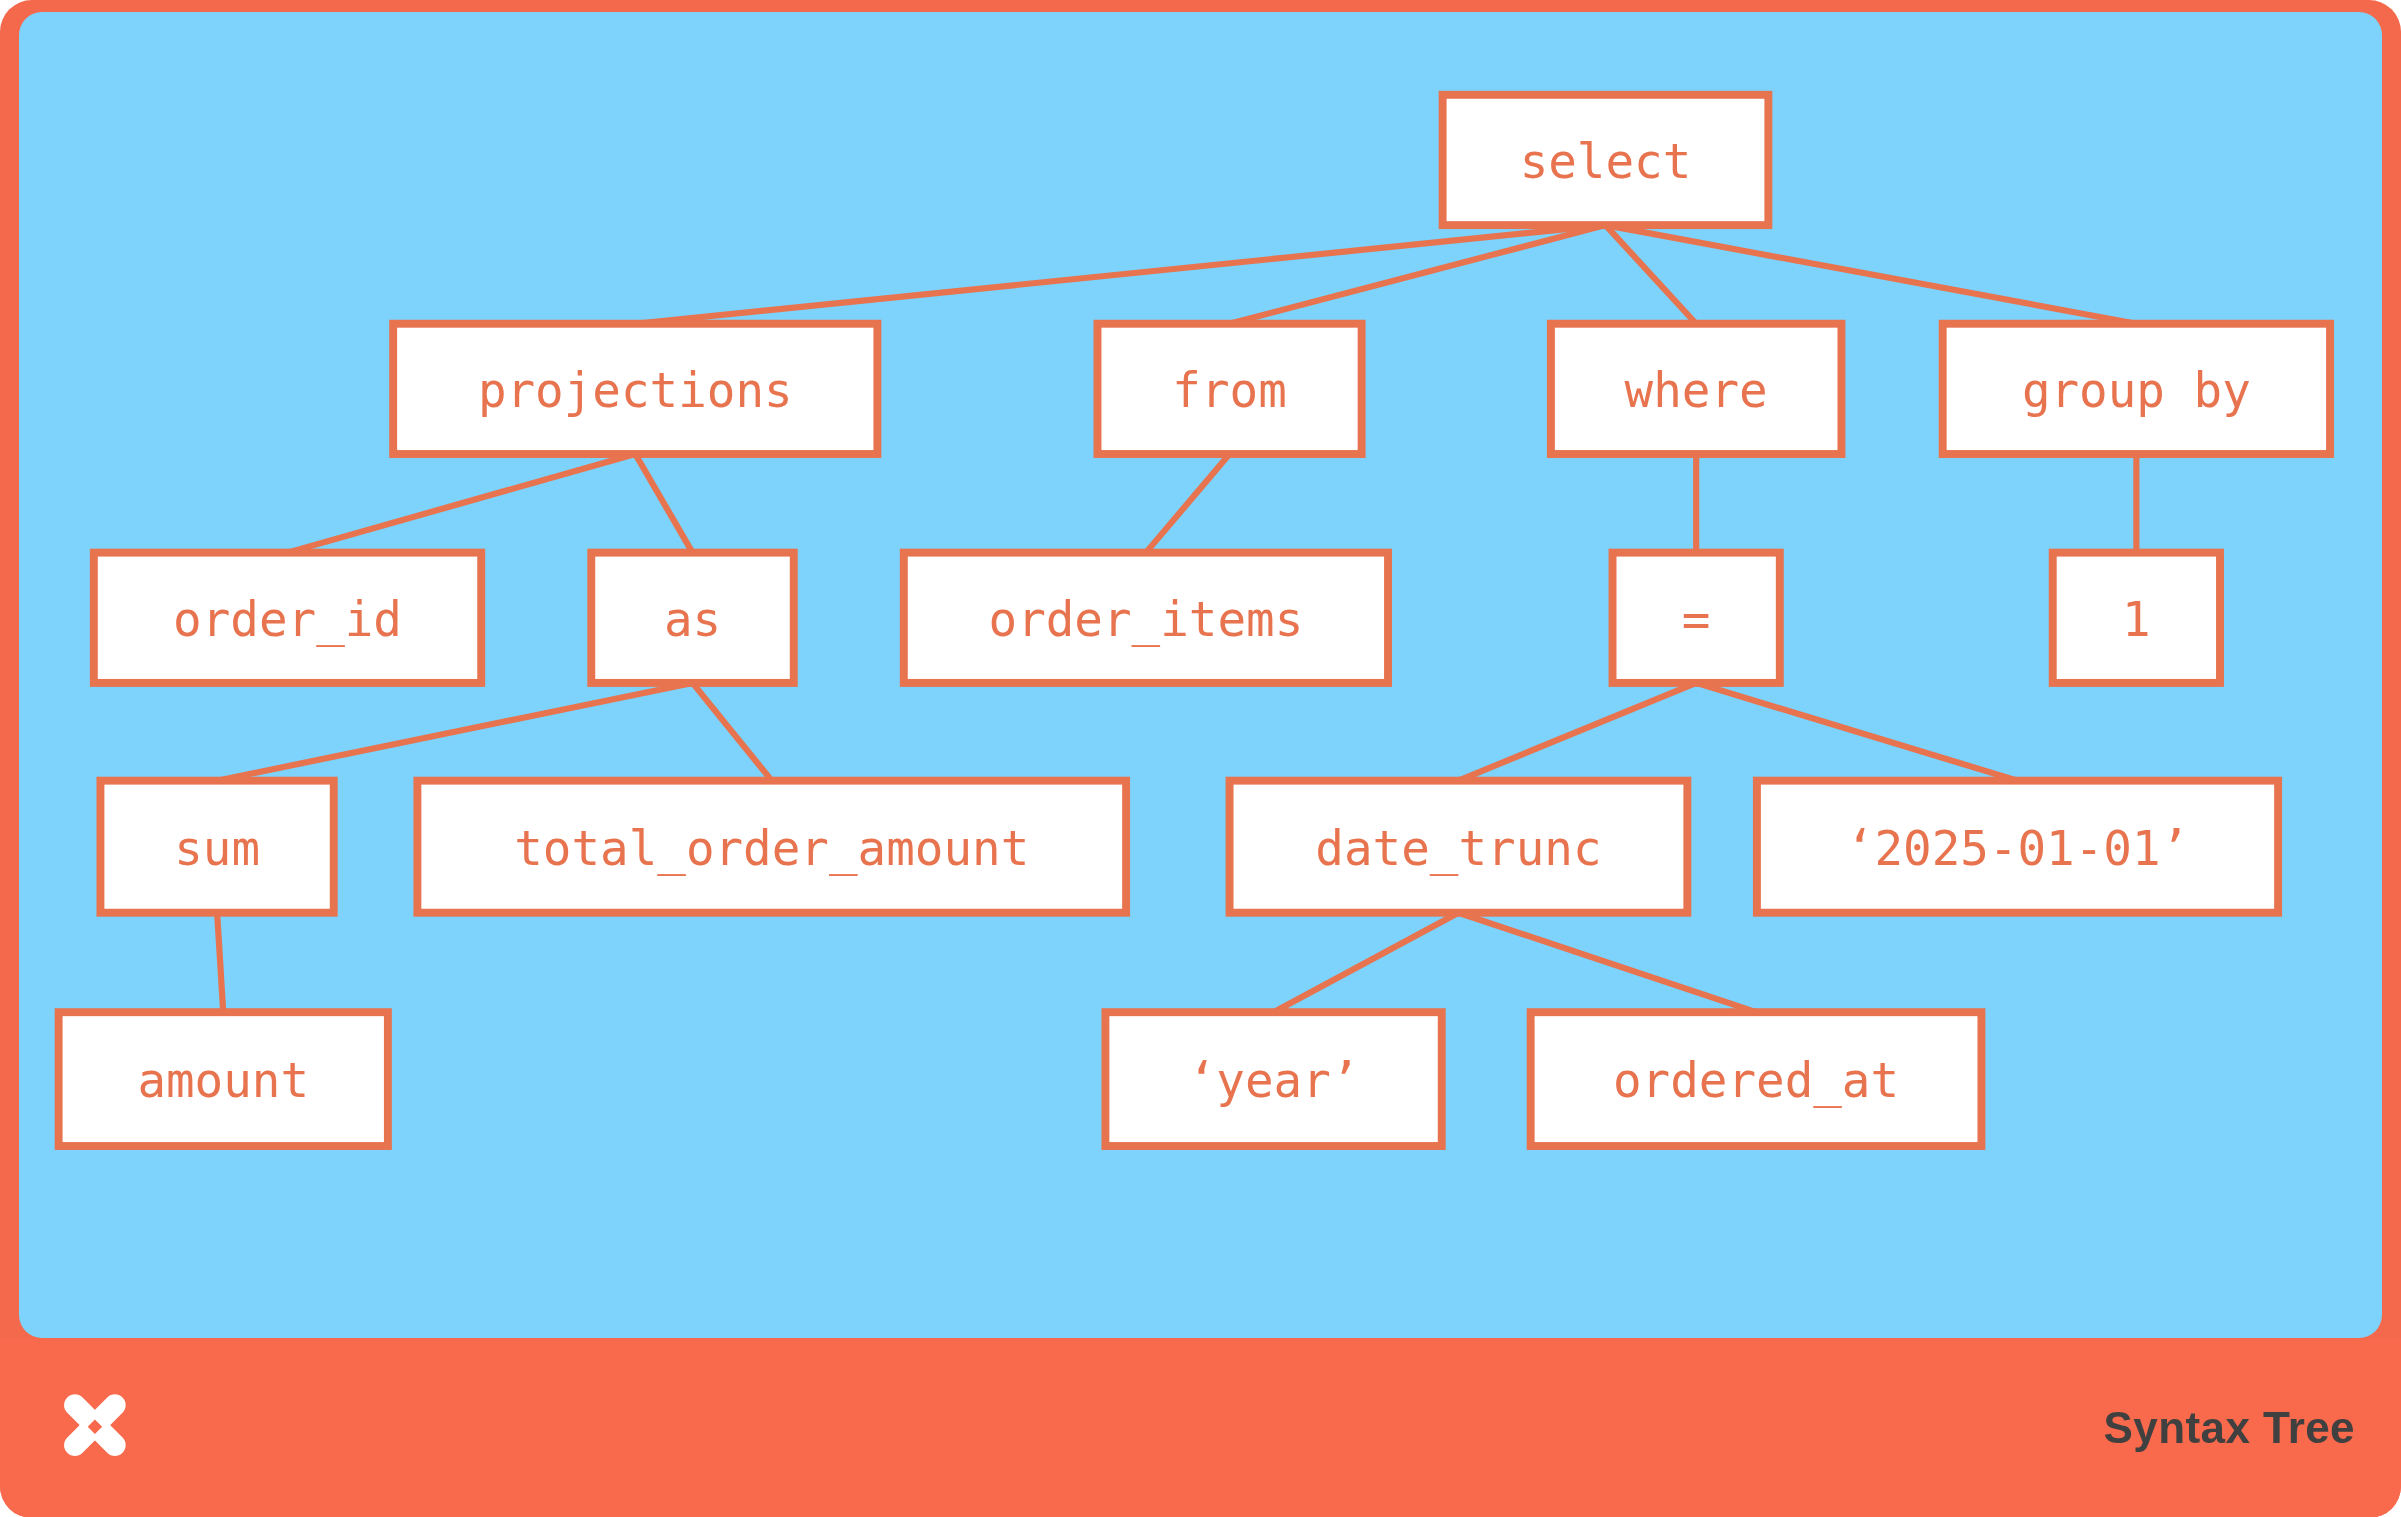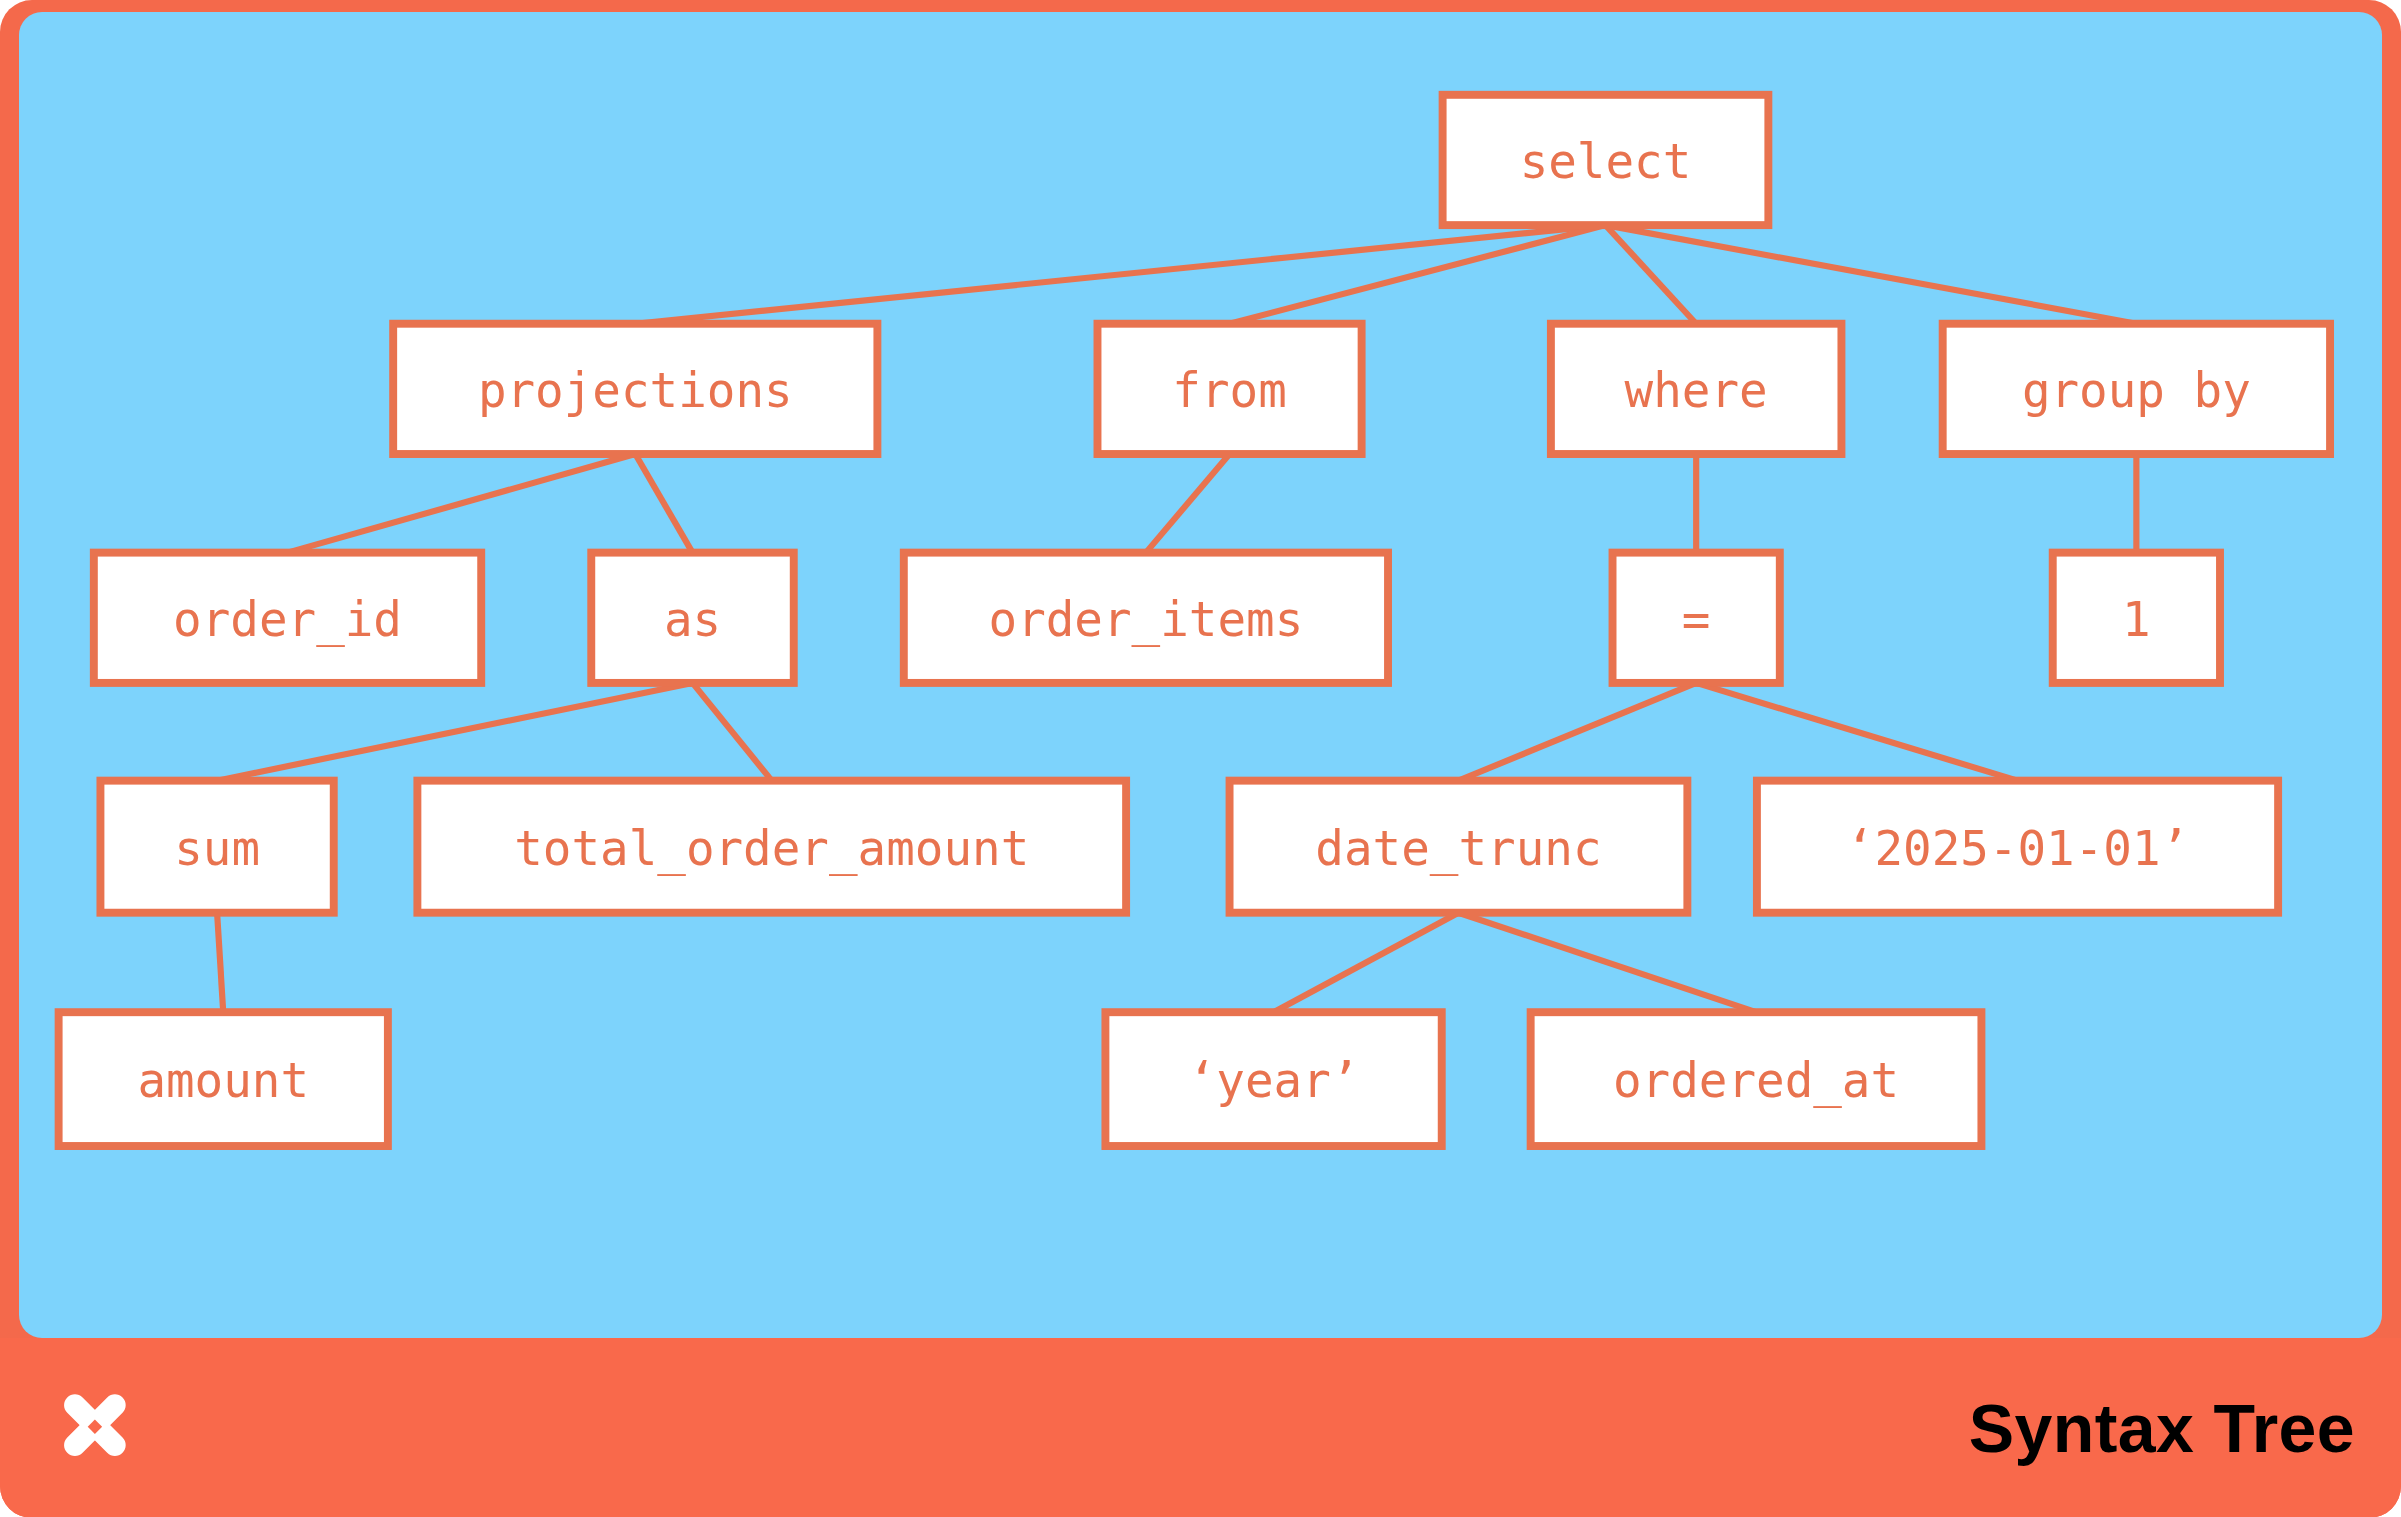--- a/index.html
+++ b/index.html
@@ -72,23 +72,23 @@
     box-sizing: border-box;
     padding: 0 46px 0 49px;
   }
   #footer-logo {
     width: 85px;
     height: 85px;
     display: block;
     flex: 0 0 auto;
   }
   #footer-title {
-    color: #000000;
+    color: #404040;
     font-family: "Liberation Sans", sans-serif;
-    font-size: 68px;
+    font-size: 44px;
     font-weight: bold;
     letter-spacing: 0.4px;
     white-space: nowrap;
     text-align: center;
   }
 </style>
 </head>
 <body>
 
 <div id="frame">

